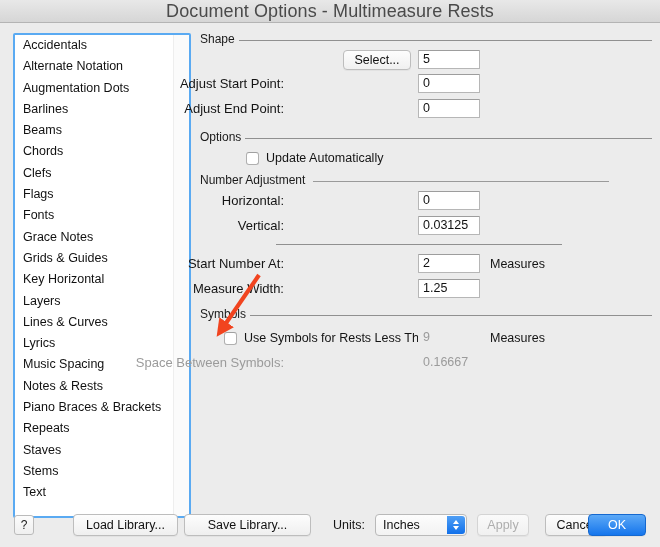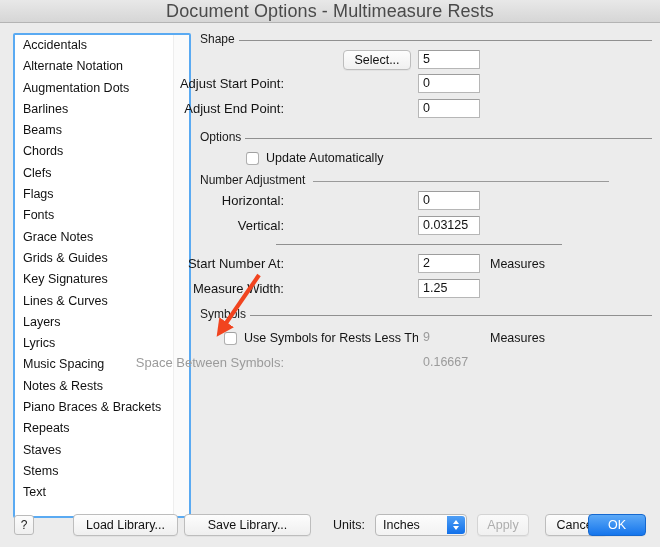--- a/index.html
+++ b/index.html
@@ -362,23 +362,23 @@
       <div class="sidebar-item">Alternate Notation</div>
       <div class="sidebar-item">Augmentation Dots</div>
       <div class="sidebar-item">Barlines</div>
       <div class="sidebar-item">Beams</div>
       <div class="sidebar-item">Chords</div>
       <div class="sidebar-item">Clefs</div>
       <div class="sidebar-item">Flags</div>
       <div class="sidebar-item">Fonts</div>
       <div class="sidebar-item">Grace Notes</div>
       <div class="sidebar-item">Grids &amp; Guides</div>
-      <div class="sidebar-item">Key Signatures</div>
+      <div class="sidebar-item">Key Horizontal</div>
+      <div class="sidebar-item">Layers</div>
       <div class="sidebar-item">Lines &amp; Curves</div>
-      <div class="sidebar-item">Layers</div>
       <div class="sidebar-item">Lyrics</div>
       <div class="sidebar-item">Music Spacing</div>
       <div class="sidebar-item">Notes &amp; Rests</div>
       <div class="sidebar-item">Piano Braces &amp; Brackets</div>
       <div class="sidebar-item">Repeats</div>
       <div class="sidebar-item">Staves</div>
       <div class="sidebar-item">Stems</div>
       <div class="sidebar-item">Text</div>
 
     </div>

